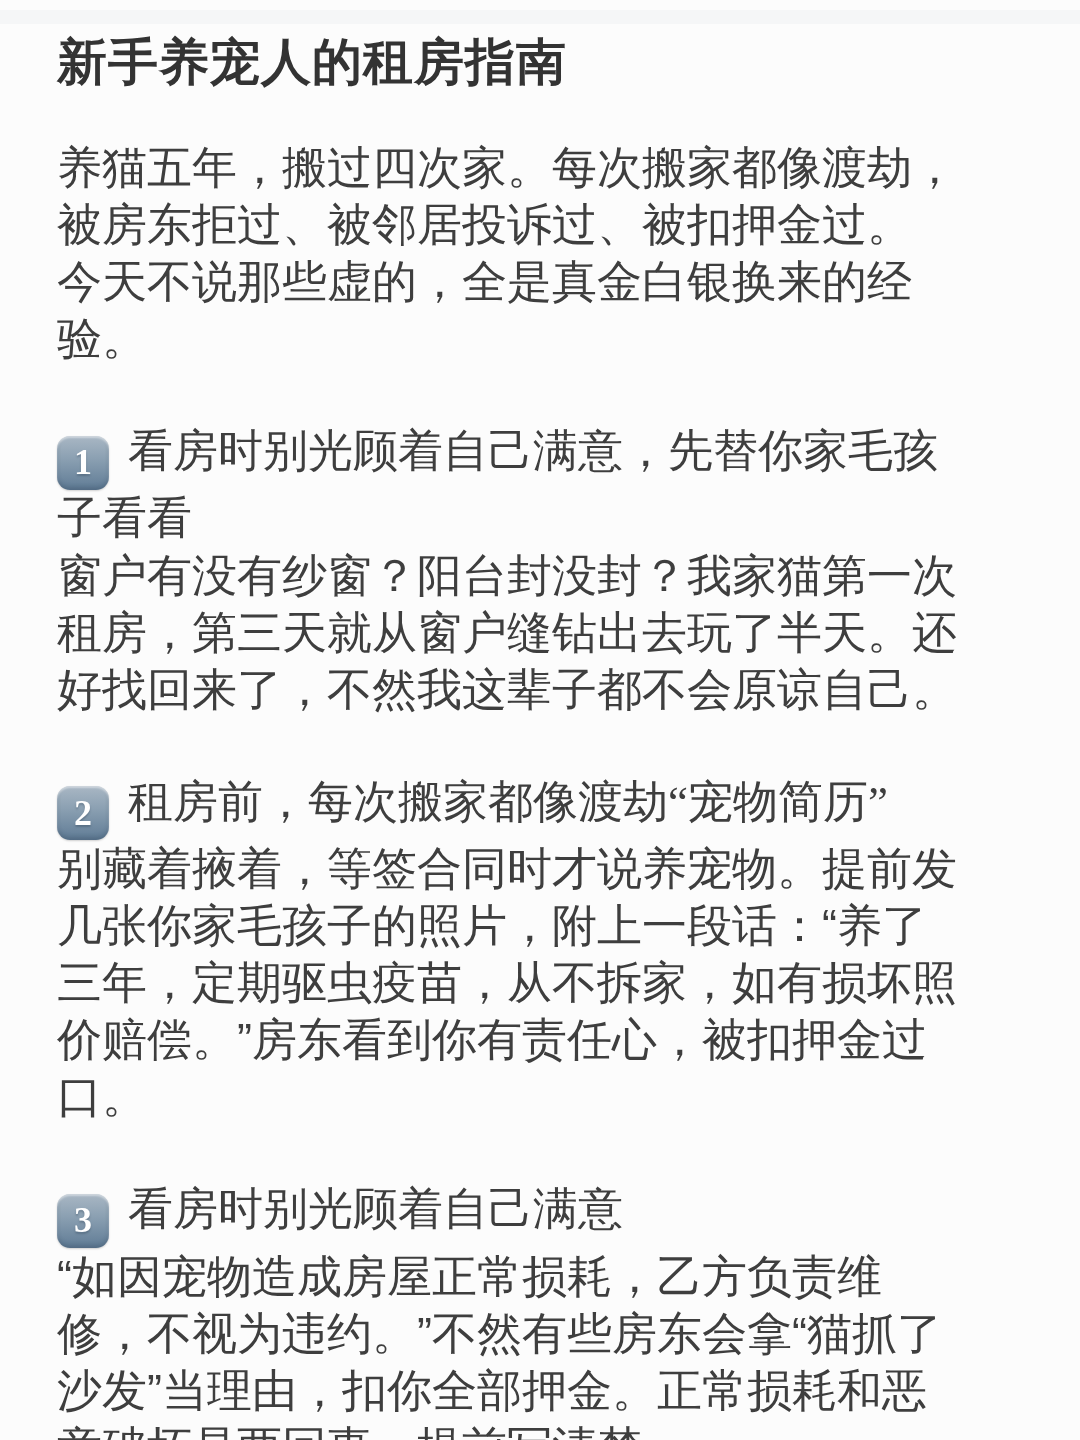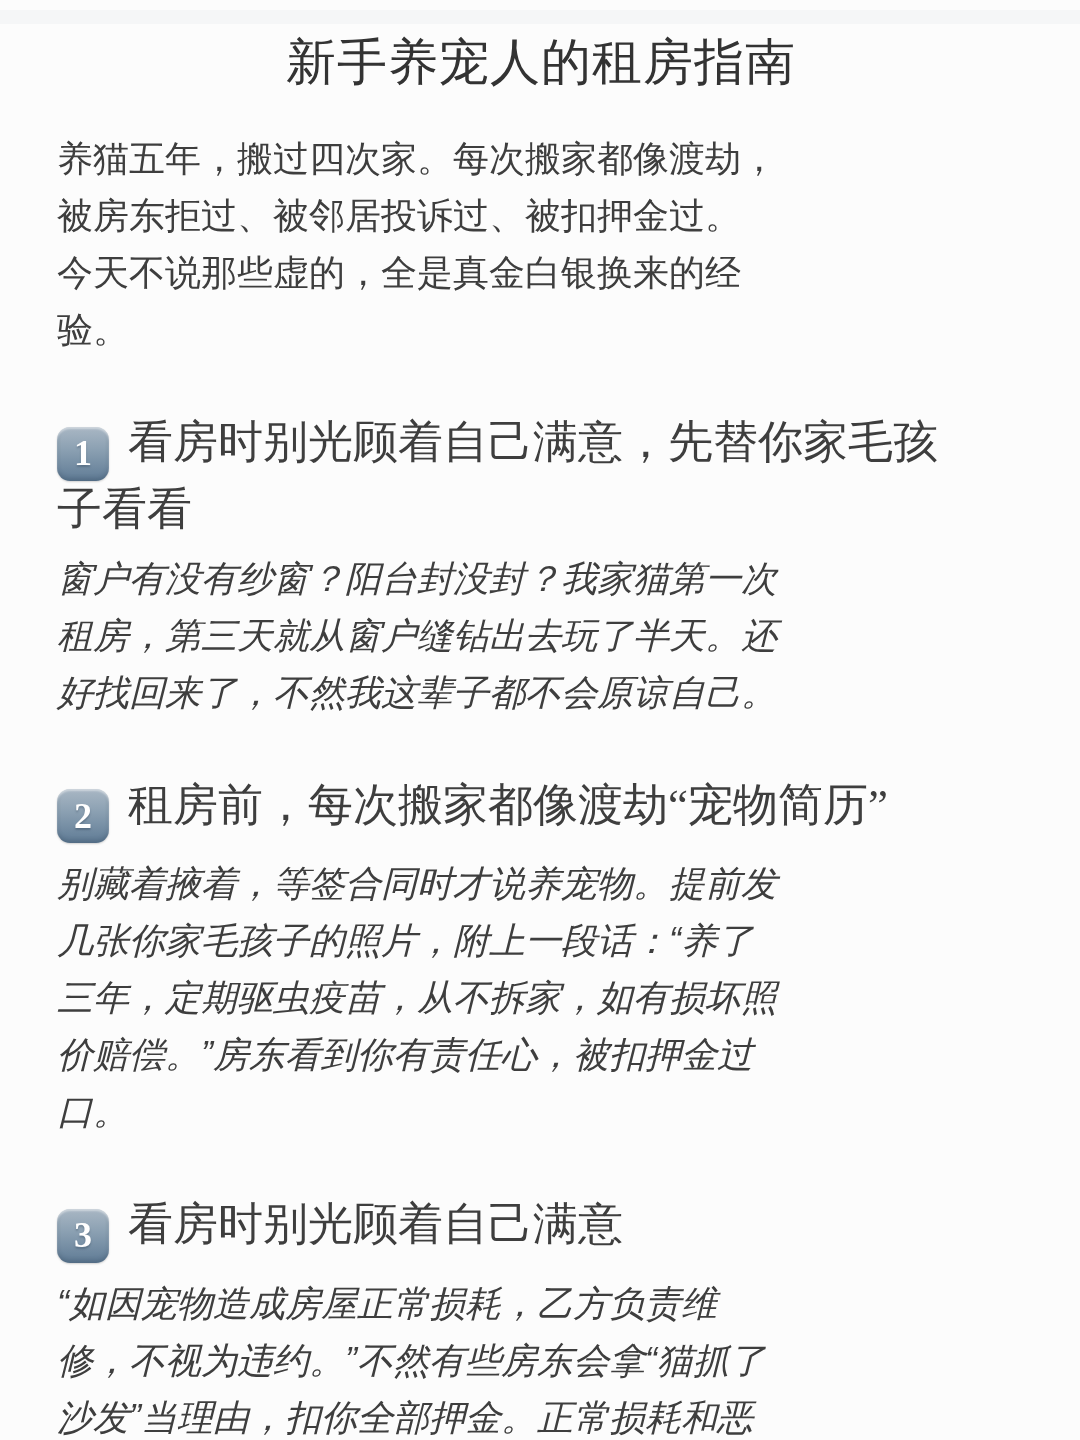--- a/index.html
+++ b/index.html
@@ -22,28 +22,27 @@
   .article {
     position: relative;
     box-sizing: border-box;
     width: 1080px;
     padding: 30px 55px 0 57px;
     color: #3e3e3e;
   }
   .page-title {
     font-size: 50px;
     line-height: 64px;
-    font-weight: 400;
+    font-weight: 700;
     color: #333333;
     margin: 0 0 0 0;
     letter-spacing: 1px;
-    text-align: center;
   }
   .para {
-    font-size: 36px;
+    font-size: 45px;
     line-height: 57px;
     font-weight: 400;
     color: #3e3e3e;
     white-space: pre-line;
     letter-spacing: 0;
   }
   .section {
     margin-top: 56px;
   }
   .section-heading {
@@ -68,22 +67,21 @@
                 inset 0 -3px 4px rgba(30,50,70,0.22),
                 0 1px 2px rgba(0,0,0,0.18);
     color: #ffffff;
     font-size: 36px;
     font-weight: 700;
     vertical-align: -8px;
     margin-right: 19px;
     text-shadow: 0 2px 2px rgba(40,60,80,0.35);
   }
   .section-body {
-    margin-top: 12px;
-    font-style: italic;
+    margin-top: 0;
   }
 </style>
 </head>
 <body>
 
 <div class="top-band"></div>
 
 <div class="article">
 
   <h1 class="page-title">新手养宠人的租房指南</h1>

